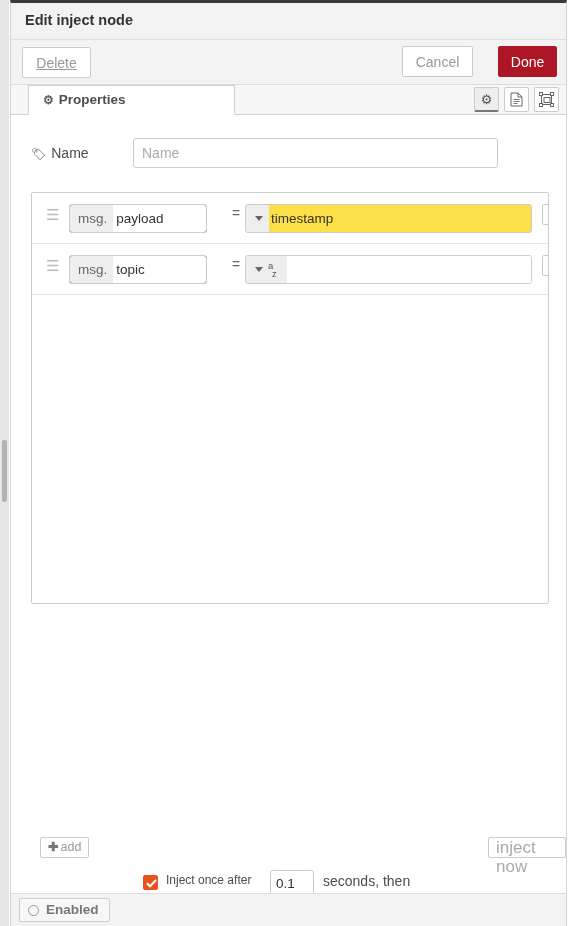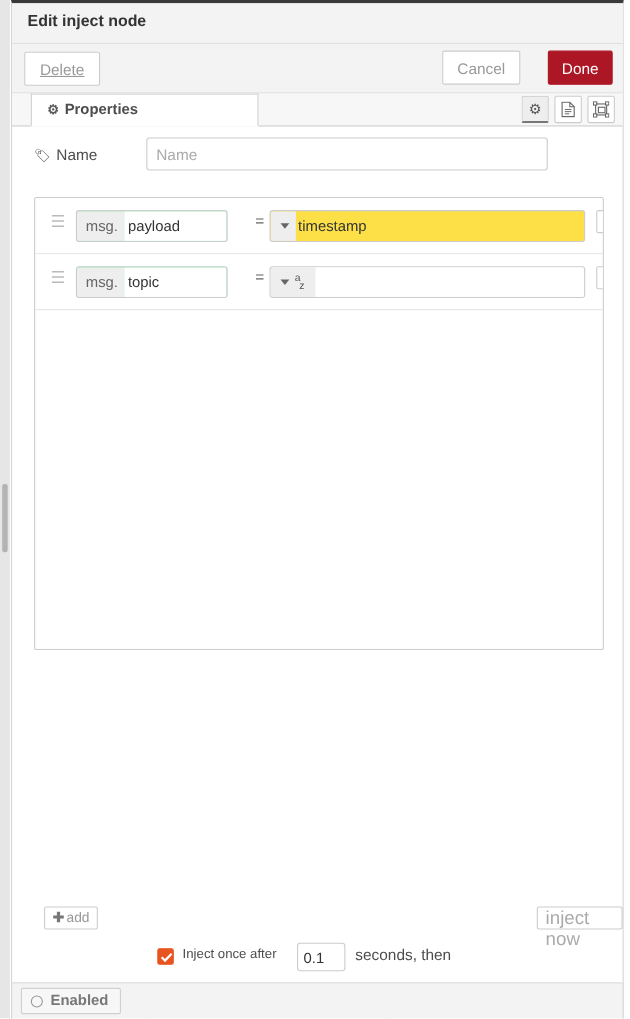--- a/index.html
+++ b/index.html
@@ -106,21 +106,21 @@
   }
   .tool-btn.active {
     background:#eeeeee;
     border-bottom:2px solid #777777;
   }
 
   
   .form { position:relative; padding:0; }
 
   .row-name {
-    position:relative; height:38px; margin-top:9px;
+    position:relative; height:38px; margin-top:22px;
   }
   .lbl {
     position:absolute; left:20px; top:8px;
     width:110px;
     font-size:14px; color:#4d4d4d;
     white-space:nowrap;
   }
   .lbl .ic { margin-right:5px; color:#555555; font-size:12px; }
 
   .input-name {
@@ -148,21 +148,21 @@
   .drag-handle {
     position:absolute; left:14px; top:15px;
     width:16px; height:14px;
     color:#bbbbbb; font-size:15px; line-height:14px;
     cursor:move; user-select:none;
   }
   .prop-key {
     position:absolute; left:37px; top:11px;
     width:138px; height:29px;
     border:1px solid #cccccc; border-radius:3px;
-    background:#86efac;
+    background:#0f172a;
     display:flex; align-items:stretch; overflow:hidden;
   }
   .prop-key .pfx {
     background:#eeeeee;
     color:#666666;
     font-size:13.5px;
     padding:0 5px 0 8px;
     line-height:27px;
     border-right:1px solid transparent;
   }

